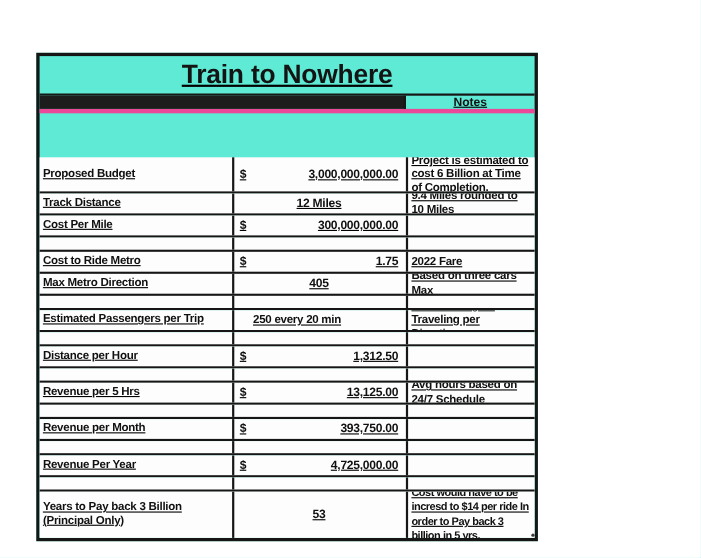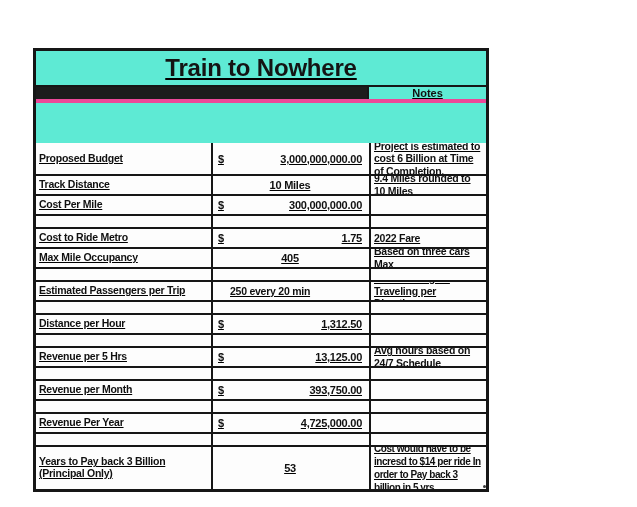--- a/index.html
+++ b/index.html
@@ -105,21 +105,21 @@
     </div>
     <div class="cell note-cell">Project is estimated to cost 6 Billion at Time of Completion.</div>
   </div>
 
   <div class="row">
     <div class="cell label-cell">
           <span class="label-text">Track Distance</span>
         </div>
     <div class="cell value-cell center">
       <span class="dollar"></span>
-      <span class="amount">10 Miles</span>
+      <span class="amount">12 Miles</span>
     </div>
     <div class="cell note-cell">9.4 Miles rounded to 10 Miles</div>
   </div>
 
   <div class="row">
     <div class="cell label-cell">
           <span class="label-text">Cost Per Mile</span>
         </div>
     <div class="cell value-cell acct">
       <span class="dollar">$</span>
@@ -145,21 +145,21 @@
         </div>
     <div class="cell value-cell acct">
       <span class="dollar">$</span>
       <span class="amount">1.75</span>
     </div>
     <div class="cell note-cell">2022 Fare</div>
   </div>
 
   <div class="row">
     <div class="cell label-cell">
-          <span class="label-text">Max Mile Occupancy</span>
+          <span class="label-text">Max Metro Direction</span>
         </div>
     <div class="cell value-cell center">
       <span class="dollar"></span>
       <span class="amount">405</span>
     </div>
     <div class="cell note-cell">Based on three cars Max</div>
   </div>
 
   <div class="row empty">
     <div class="cell label-cell">

